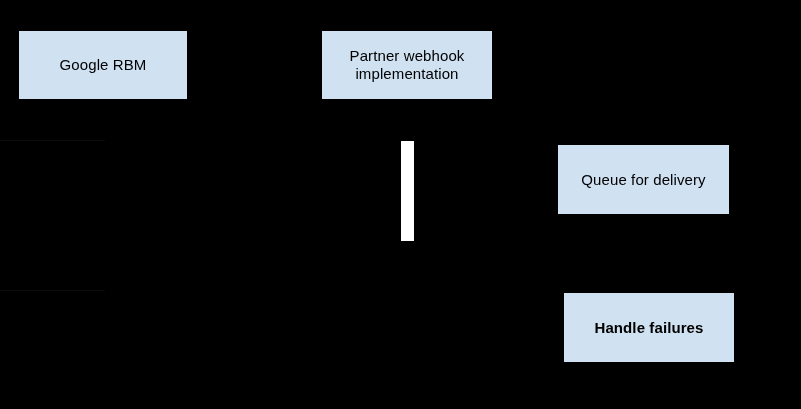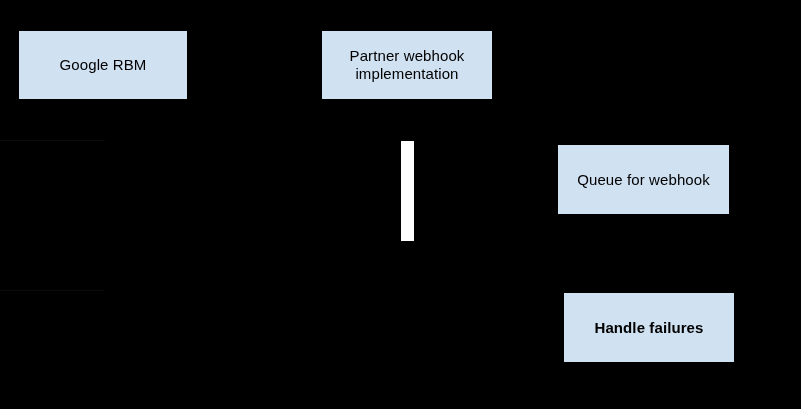--- a/index.html
+++ b/index.html
@@ -72,20 +72,20 @@
   <div class="node" id="node-google-rbm">
     <span class="node-label">Google RBM</span>
   </div>
 
   <div class="node" id="node-partner-webhook">
     <span class="node-label">Partner webhook
 implementation</span>
   </div>
 
   <div class="node" id="node-queue">
-    <span class="node-label">Queue for webhook</span>
+    <span class="node-label">Queue for delivery</span>
   </div>
 
   <div class="node" id="node-handle-failures">
     <span class="node-label">Handle failures</span>
   </div>
 
 </div>
 
 </body></html>

